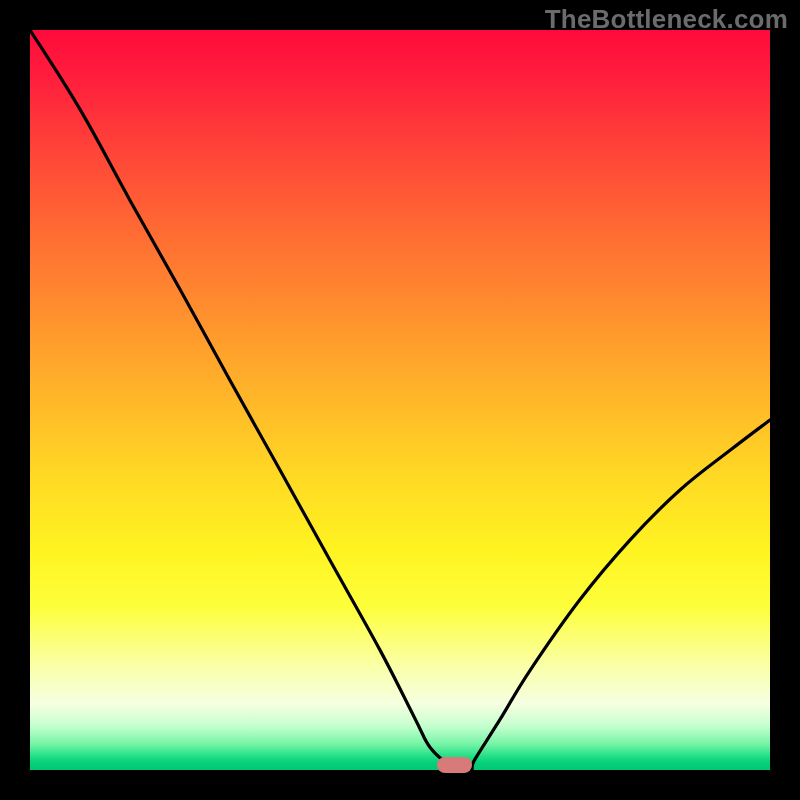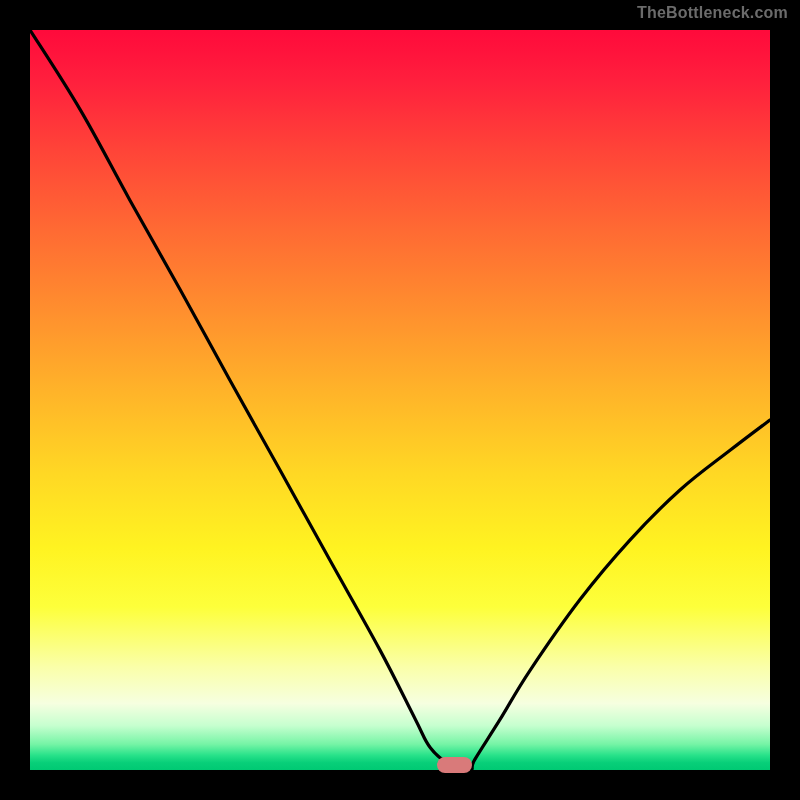--- a/index.html
+++ b/index.html
@@ -15,21 +15,21 @@
     position: relative;
     width: 800px;
     height: 800px;
     background: #000;
   }
   .attribution {
     position: absolute;
     top: 4px;
     right: 12px;
     color: #6b6b6b;
-    font-size: 16px;
+    font-size: 26px;
     font-weight: 600;
     letter-spacing: 0.2px;
     z-index: 5;
   }
   .plot {
     position: absolute;
     left: 30px;
     top: 30px;
     width: 740px;
     height: 740px;

